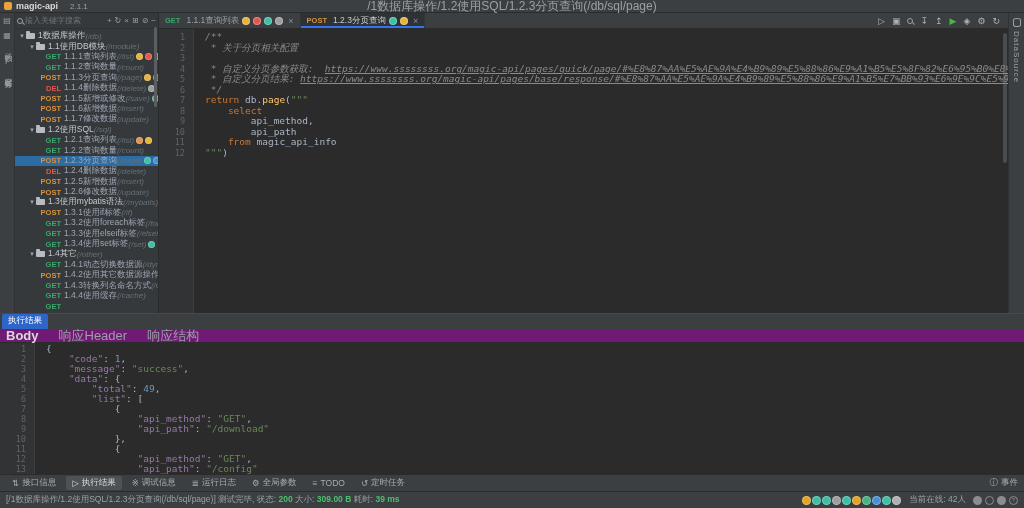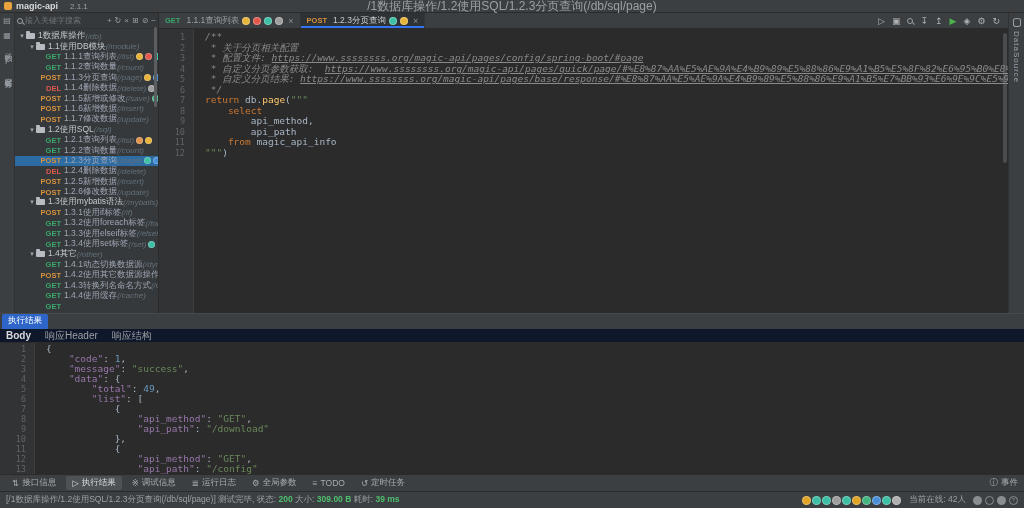--- a/index.html
+++ b/index.html
@@ -88,22 +88,22 @@
 
   .right-rail { width:16px; background:#3c3f41; border-left:1px solid #323232; display:flex;
     flex-direction:column; align-items:center; padding-top:5px; gap:4px; flex:0 0 16px; }
   .db-icon { width:8px; height:9px; border:1px solid #9aa0a6; border-radius:4px/2px; }
   .rail-vtext { writing-mode:vertical-rl; color:#9aa0a6; font-size:8px; letter-spacing:1px; cursor:pointer;}
 
   
   .bottom-panel { flex:0 0 156px; display:flex; flex-direction:column; border-top:1px solid #464a4d; background:#2b2b2b; }
   .bp-header { height:15px; background:#3c3f41; display:flex; align-items:flex-end; padding-left:2px; flex:0 0 15px;}
   .bp-tab { background:#2d65c8; color:#fff; font-size:8.5px; padding:1px 6px 2px; border-radius:2px 2px 0 0; cursor:pointer;}
-  .bp-subtabs { height:14px; background:#0f172a; display:flex; align-items:center; gap:14px;
-    padding-left:6px; font-size:10px; color:#9aa0a6; flex:0 0 14px; border-bottom:1px solid #2b2b2b; }
+  .bp-subtabs { height:14px; background:#701a75; display:flex; align-items:center; gap:20px;
+    padding-left:6px; font-size:13px; color:#9aa0a6; flex:0 0 14px; border-bottom:1px solid #2b2b2b; }
   .bp-subtab { cursor:pointer; }
   .bp-subtab.active { color:#d8dadc; font-weight:bold; }
   .bp-json { flex:1 1 auto; position:relative; overflow:hidden; font-family:"DejaVu Sans Mono",monospace;
     font-size:9.5px; line-height:10px; padding-top:1px; }
   .bp-json::before { content:""; position:absolute; left:0; top:0; bottom:0; width:34px; background:#313335;
     border-right:1px solid #3c3f41; }
 
   
   .bottom-toolbar { flex:0 0 17px; background:#3c3f41; border-top:1px solid #2b2b2b; display:flex;
     align-items:center; font-size:8.5px; color:#a6abb0; padding:0 6px; gap:4px; }
@@ -346,21 +346,21 @@
             <span class="tool-glyph tool-green">▶</span>
             <span class="tool-glyph">◈</span>
             <span class="tool-glyph">⚙</span>
             <span class="tool-glyph">↻</span>
           </div>
       </div>
       <div class="code" id="code">
         <div class="code-scrollthumb"></div>
       <div class="code-line"><span class="ln">1</span><span class="code-text"><span class="cm">/**</span></span></div>
           <div class="code-line"><span class="ln">2</span><span class="code-text"><span class="cm"> * 关于分页相关配置</span></span></div>
-          <div class="code-line"><span class="ln">3</span><span class="code-text"><span class="cm"> * 配置文件: </span><span class="lk">https://www.ssssssss.org/magic-api/pages/config/spring-boot/#page</span></span></div>
+          <div class="code-line"><span class="ln">3</span></div>
           <div class="code-line"><span class="ln">4</span><span class="code-text"><span class="cm"> * 自定义分页参数获取:  </span><span class="lk">https://www.ssssssss.org/magic-api/pages/quick/page/#%E8%87%AA%E5%AE%9A%E4%B9%89%E5%88%86%E9%A1%B5%E5%8F%82%E6%95%B0%E8%8E%B7%E5%8F%96</span></span></div>
           <div class="code-line"><span class="ln">5</span><span class="code-text"><span class="cm"> * 自定义分页结果: </span><span class="lk">https://www.ssssssss.org/magic-api/pages/base/response/#%E8%87%AA%E5%AE%9A%E4%B9%89%E5%88%86%E9%A1%B5%E7%BB%93%E6%9E%9C%E5%93%8D%E5%BA%94%E7%BB%93%E6%9E%84%E9%85%8D%E7%BD%AE</span></span></div>
           <div class="code-line"><span class="ln">6</span><span class="code-text"><span class="cm"> */</span></span></div>
           <div class="code-line"><span class="ln">7</span><span class="code-text"><span class="kw">return</span><span class="pl"> db.</span><span class="fn">page</span><span class="pl">(</span><span class="st">"""</span></span></div>
           <div class="code-line"><span class="ln">8</span><span class="code-text"><span class="pl">    </span><span class="kw">select</span></span></div>
           <div class="code-line"><span class="ln">9</span><span class="code-text"><span class="pl">        api_method,</span></span></div>
           <div class="code-line"><span class="ln">10</span><span class="code-text"><span class="pl">        api_path</span></span></div>
           <div class="code-line"><span class="ln">11</span><span class="code-text"><span class="pl">    </span><span class="kw">from</span><span class="pl"> magic_api_info</span></span></div>
           <div class="code-line"><span class="ln">12</span><span class="code-text"><span class="st">"""</span><span class="pl">)</span></span></div>
         </div>

